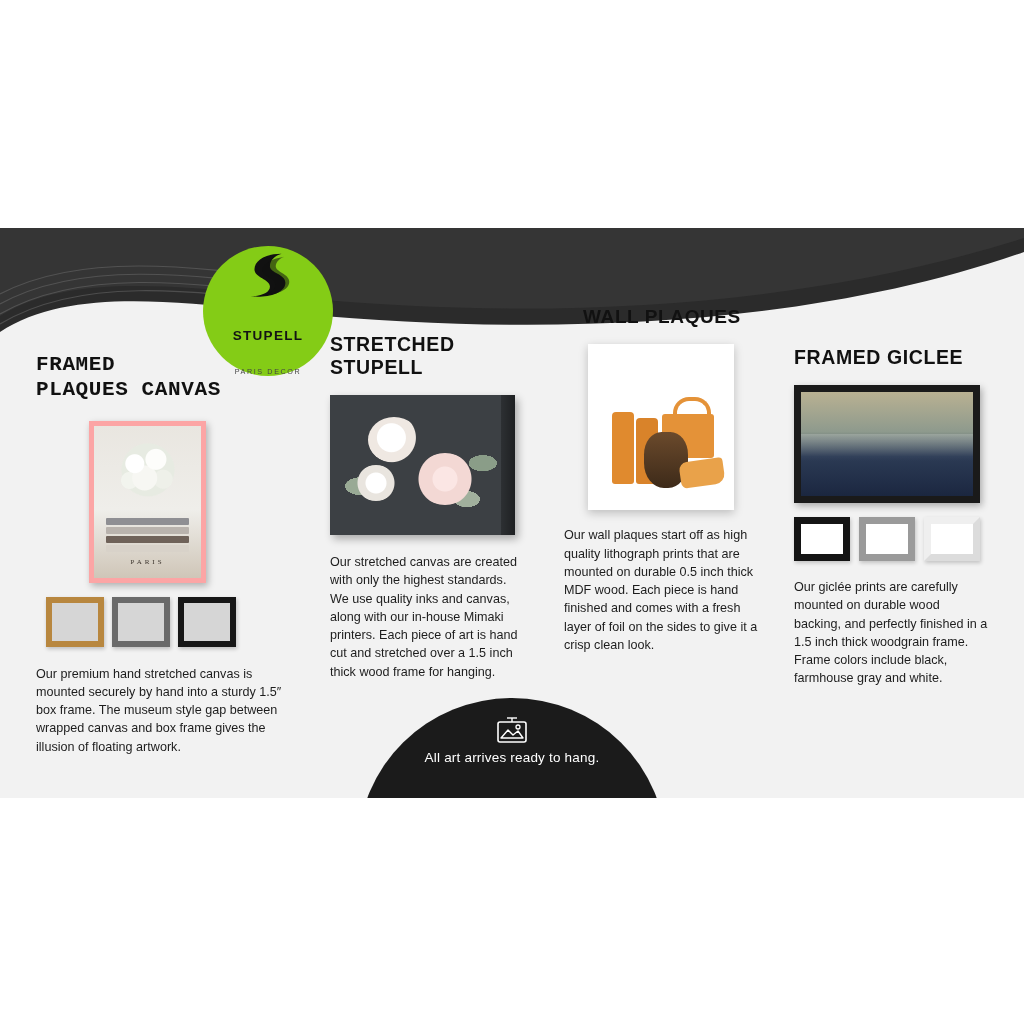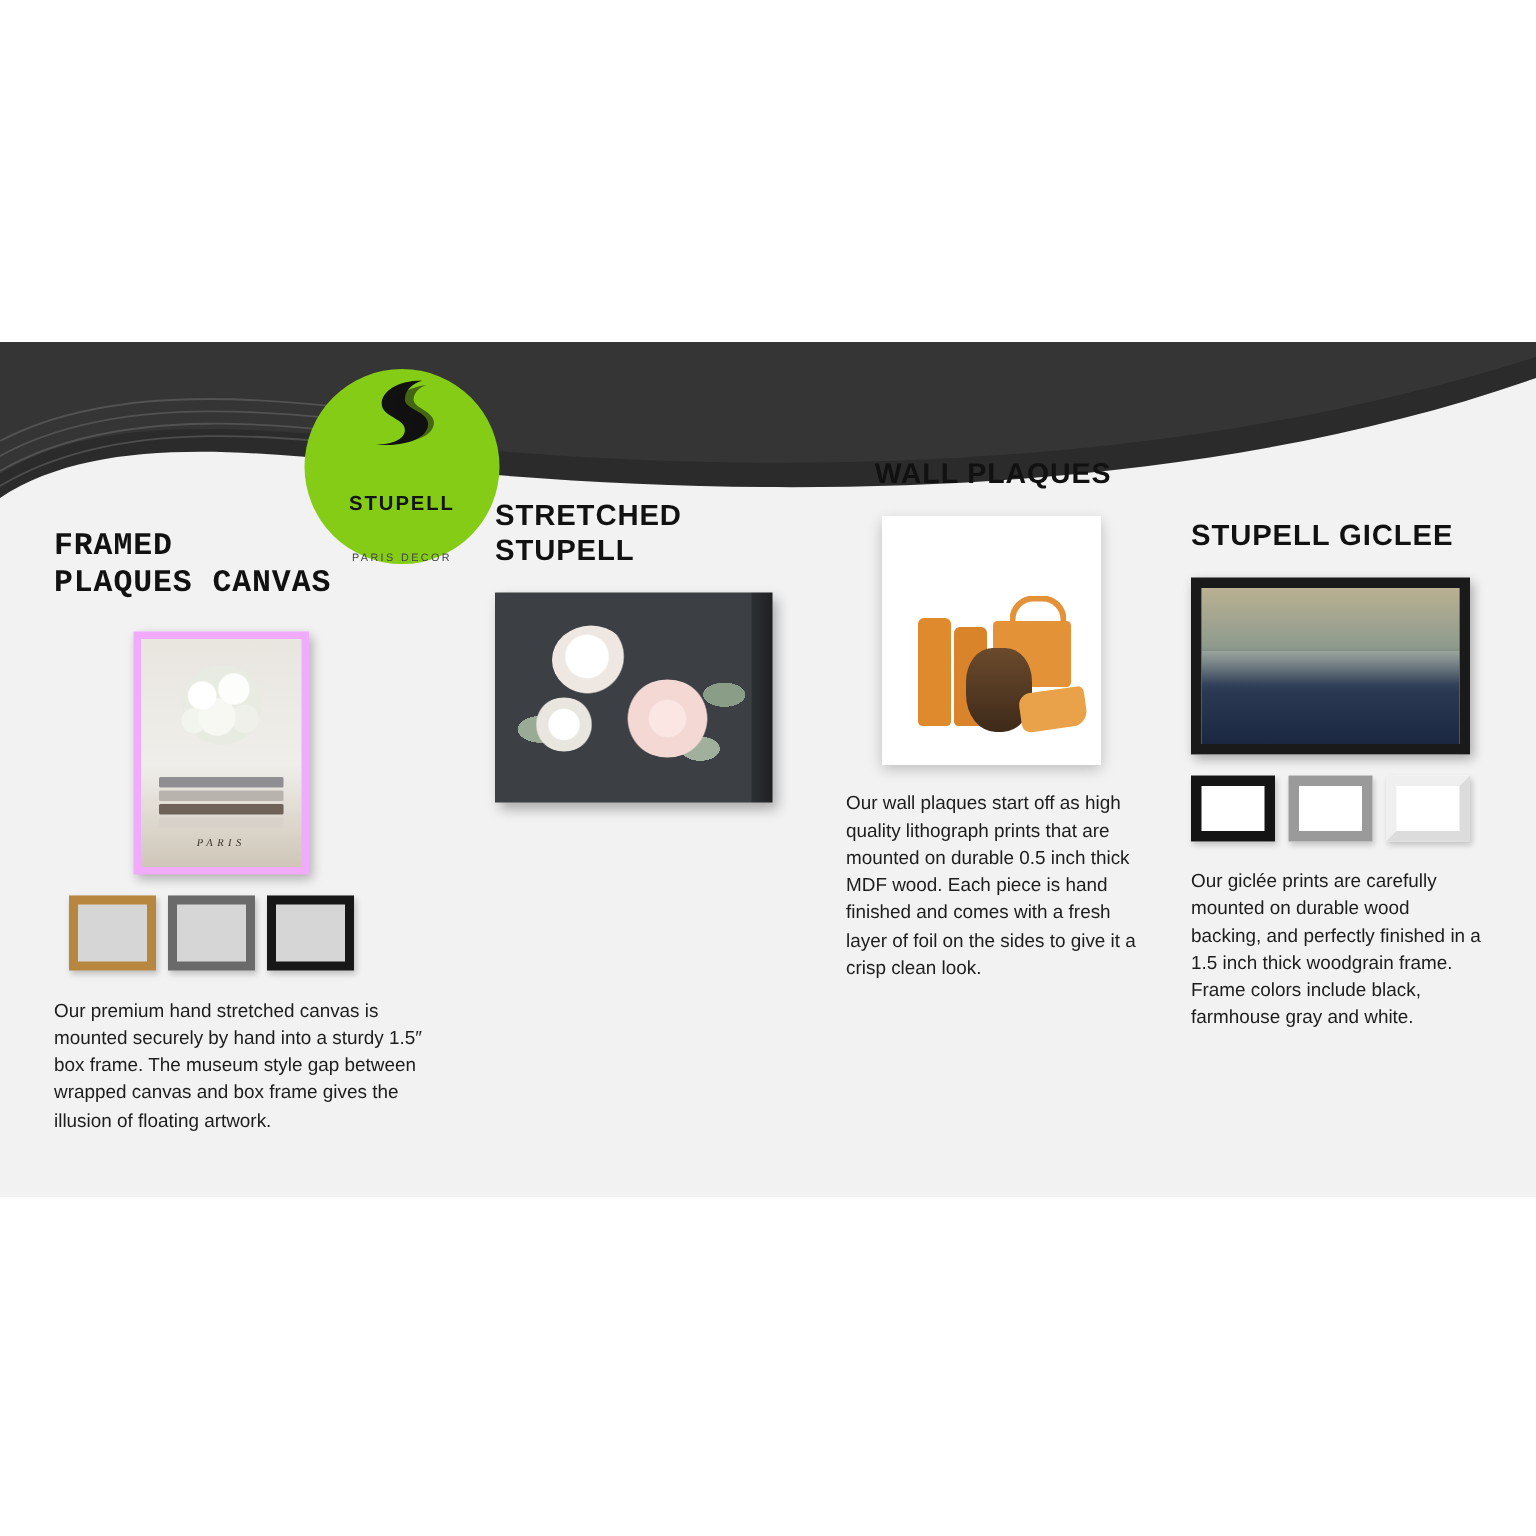--- a/index.html
+++ b/index.html
@@ -96,25 +96,24 @@
 
   
   #col1 { left: 36px; top: 125px; width: 248px; }
   #col1 .col-title { font-size: 21px; font-family: Liberation Mono, monospace; }
 
   .art-floating {
     width: 117px;
     height: 162px;
     margin: 18px 0 0 53px;
     position: relative;
-    background: #f0abfc;
+    background: #fca5a5;
     padding: 5px;
     box-sizing: border-box;
     box-shadow: 2px 3px 7px rgba(0,0,0,.28);
-    font-style: italic;
   }
   .art-floating .inner {
     width: 100%;
     height: 100%;
     background: linear-gradient(#e9e6e0 0%, #efeeea 55%, #cfc6b8 100%);
     position: relative;
     overflow: hidden;
   }
   .bouquet {
     position: absolute;
@@ -412,50 +411,61 @@
       <span>STUPELL</span>
     </div>
 
     <div class="art-stretched">
       <div class="leafy"></div>
       <div class="flower-a"></div>
       <div class="flower-b"></div>
       <div class="flower-c"></div>
     </div>
 
+    <div class="col-body">Our stretched canvas are created with only the highest standards. We use quality inks and canvas, along with our in-house Mimaki printers. Each piece of art is hand cut and stretched over a 1.5 inch thick wood frame for hanging.</div>
   </div>
 
   <div class="col" id="col3">
     <div class="col-title">WALL PLAQUES</div>
 
     <div class="art-plaque">
       <div class="boot-l"></div>
       <div class="boot-r"></div>
       <div class="bag"></div>
       <div class="dog"></div>
       <div class="scarf"></div>
     </div>
 
     <div class="col-body">Our wall plaques start off as high quality lithograph prints that are mounted on durable 0.5 inch thick MDF wood. Each piece is hand finished and comes with a fresh layer of foil on the sides to give it a crisp clean look.</div>
   </div>
 
   <div class="col" id="col4">
-    <div class="col-title">STUPELL GICLEE</div>
+    <div class="col-title">FRAMED GICLEE</div>
 
     <div class="art-giclee"></div>
 
     <div class="frame-row">
       <div class="frame-sw black"></div>
       <div class="frame-sw grayf"></div>
       <div class="frame-sw white"></div>
     </div>
 
     <div class="col-body">Our giclée prints are carefully mounted on durable wood backing, and perfectly finished in a 1.5 inch thick woodgrain frame. Frame colors include black, farmhouse gray and white.</div>
   </div>
 
   <div class="wave-bottom">
     <svg width="1024" height="110" viewBox="0 0 1024 110" preserveAspectRatio="none">
       <path d="M0,110 L1024,110 L1024,96 C820,58 560,66 300,84 C180,92 70,96 0,92 Z" fill="#ffffff" opacity="0"></path>
     </svg>
   </div>
 
+  <div class="ribbon">
+    <svg width="34" height="28" viewBox="0 0 34 28">
+      <rect x="3" y="6" width="28" height="20" rx="2" fill="none" stroke="#ffffff" stroke-width="1.6"></rect>
+      <path d="M6,22 L13,14 L18,19 L23,15 L28,22 Z" fill="none" stroke="#ffffff" stroke-width="1.4" stroke-linejoin="round"></path>
+      <circle cx="23" cy="11" r="2" fill="none" stroke="#ffffff" stroke-width="1.3"></circle>
+      <path d="M17,6 L17,2" stroke="#ffffff" stroke-width="1.4"></path>
+      <path d="M12,2 L22,2" stroke="#ffffff" stroke-width="1.4"></path>
+    </svg>
+    <div class="ribbon-text">All art arrives ready to hang.</div>
+  </div>
 
 </div>
 
 </body></html>

